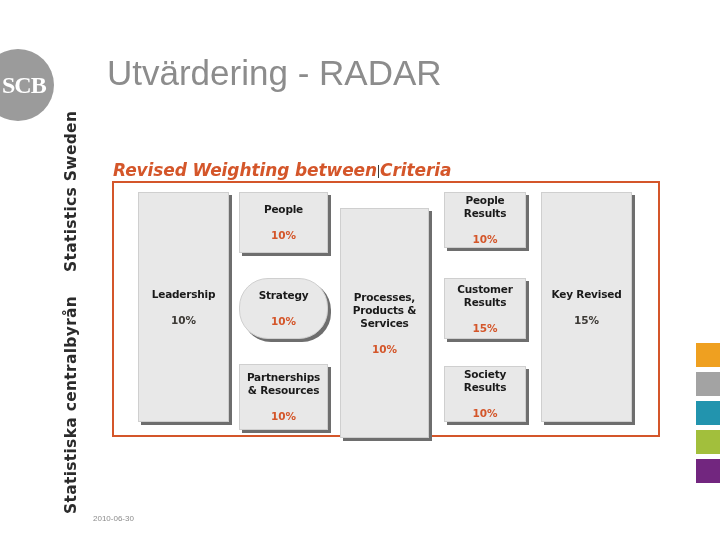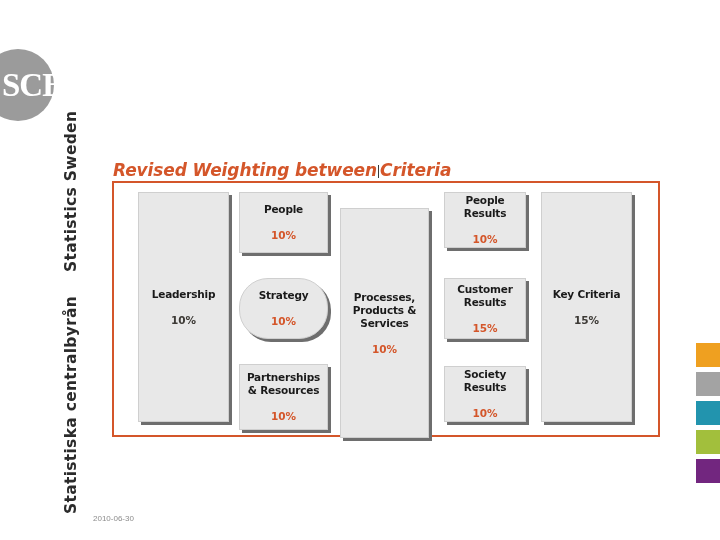--- a/index.html
+++ b/index.html
@@ -30,21 +30,21 @@
   }
   #scb-logo-text {
     position: absolute;
     left: 20px;
     top: 21px;
     width: 44px;
     height: 30px;
     color: #ffffff;
     font-family: "Liberation Serif", serif;
     font-weight: bold;
-    font-size: 33px;
+    font-size: 24px;
     letter-spacing: -1px;
     line-height: 30px;
     text-align: left;
   }
 
   
   .vtext {
     position: absolute;
     transform-origin: 0 0;
     transform: rotate(-90deg);
@@ -153,20 +153,21 @@
 
 <div id="slide">
 
   <div id="scb-logo">
     <div id="scb-logo-text">SCB</div>
   </div>
 
   <div class="vtext" id="vtext-en">Statistics Sweden</div>
   <div class="vtext" id="vtext-sv">Statistiska centralbyrån</div>
 
+  <div id="slide-title">Utvärdering - RADAR</div>
 
   <div id="figure">
 
     <div id="figure-caption"><span>Revised Weighting between</span><span id="caret"></span><span>Criteria</span></div>
 
     <div id="figure-frame">
 
       <div class="crit-box" style="left:24px; top:9px; width:91px; height:230px;">
         <div class="crit-label">Leadership</div>
         <div class="crit-pct dark">10%</div>
@@ -201,21 +202,21 @@
         <div class="crit-label">Customer<br>Results</div>
         <div class="crit-pct">15%</div>
       </div>
 
       <div class="crit-box" style="left:330px; top:183px; width:82px; height:56px;">
         <div class="crit-label">Society<br>Results</div>
         <div class="crit-pct">10%</div>
       </div>
 
       <div class="crit-box" style="left:427px; top:9px; width:91px; height:230px;">
-        <div class="crit-label">Key Criteria</div>
+        <div class="crit-label">Key Revised</div>
         <div class="crit-pct dark">15%</div>
       </div>
 
     </div>
   </div>
 
   <div id="slide-date" style="position:absolute; left:93px; top:514px; font-size:8px; color:#8c8c8c; font-family:'Liberation Sans',sans-serif;">2010-06-30</div>
 
   <div class="swatch" style="top:343px; background:#efa020;"></div>
   <div class="swatch" style="top:372px; background:#a3a3a3;"></div>

